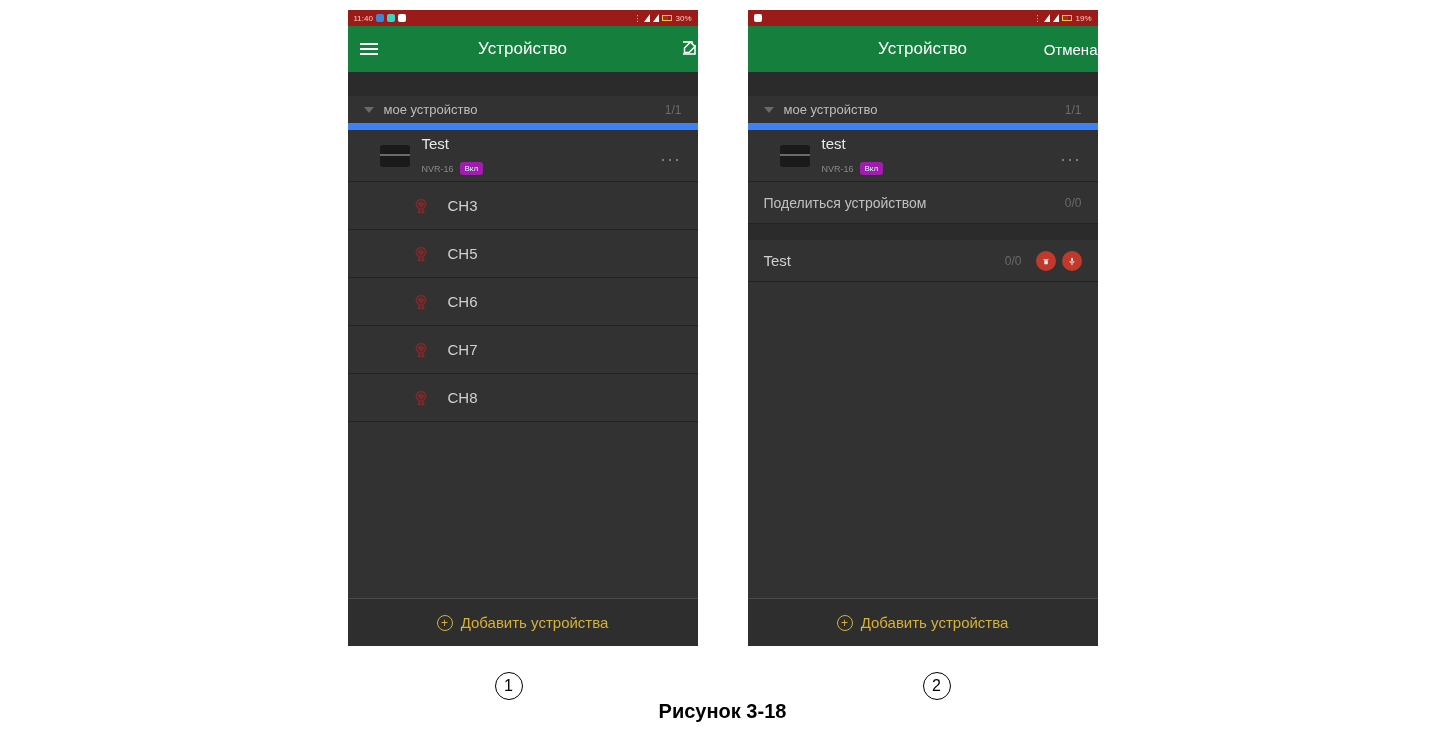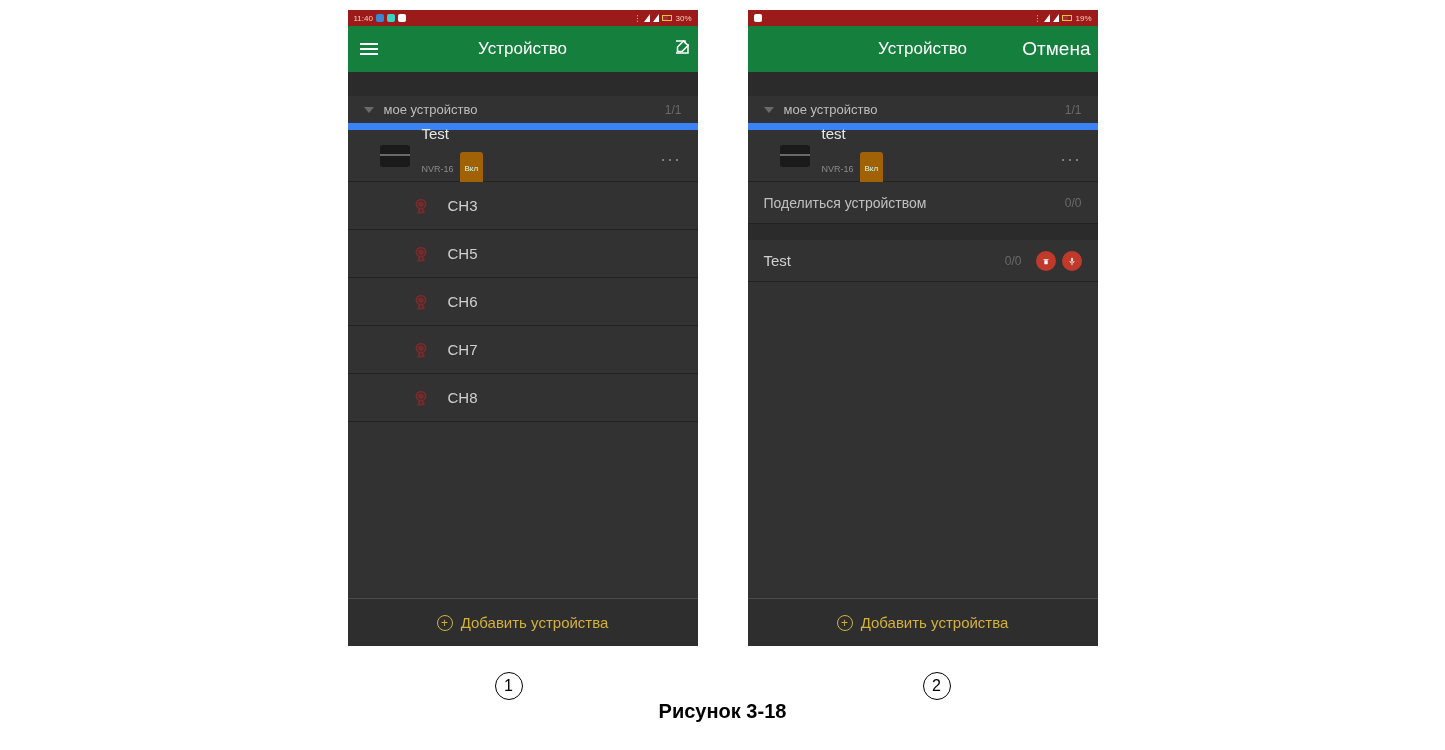--- a/index.html
+++ b/index.html
@@ -47,21 +47,21 @@
     height: 46px;
     background: #15803d;
     display: flex;
     align-items: center;
     justify-content: center;
     position: relative;
     color: #fff;
     font-size: 17px;
   }
   .appbar .left-slot { position: absolute; left: 12px; display: flex; align-items: center; }
-  .appbar .right-slot { position: absolute; right: 7px; display: flex; align-items: flex-end; font-size: 19px; }
+  .appbar .right-slot { position: absolute; right: 0; display: flex; align-items: flex-end; font-size: 15px; }
   .hamburger { display: flex; flex-direction: column; gap: 3px; }
   .hamburger span { display: block; width: 18px; height: 2px; background: #fff; }
   .edit-icon svg { width: 18px; height: 18px; }
   .spacer-row { height: 24px; background: #2b2b2b; }
   .section-header {
     height: 34px;
     background: #323232;
     display: flex;
     align-items: center;
     padding: 0 16px;
@@ -94,24 +94,24 @@
   }
   .device-row .thumb::after {
     content: "";
     position: absolute; left: 0; top: 9px; width: 30px; height: 2px; background: #6a6a6a;
   }
   .device-row .text-stack { display: flex; flex-direction: column; justify-content: center; }
   .device-row .name { color: #e8e8e8; font-size: 15px; line-height: 1.1; }
   .device-row .sub { font-size: 9px; color: #8a8a8a; display: flex; align-items: center; gap: 6px; margin-top: 10px; }
   .badge-on {
     display: inline-block;
-    background: #a16207;
+    background: #a21caf;
     color: #cfe;
     font-size: 8px;
-    padding: 12px 5px;
+    padding: 2px 5px;
     border-radius: 3px;
   }
   .device-row .dots { margin-left: auto; color: #8a8a8a; font-size: 18px; letter-spacing: 2px; }
   .channel-list { flex: 1; overflow: hidden; }
   .channel-row {
     height: 48px;
     background: #323232;
     display: flex;
     align-items: center;
     padding-left: 60px;

